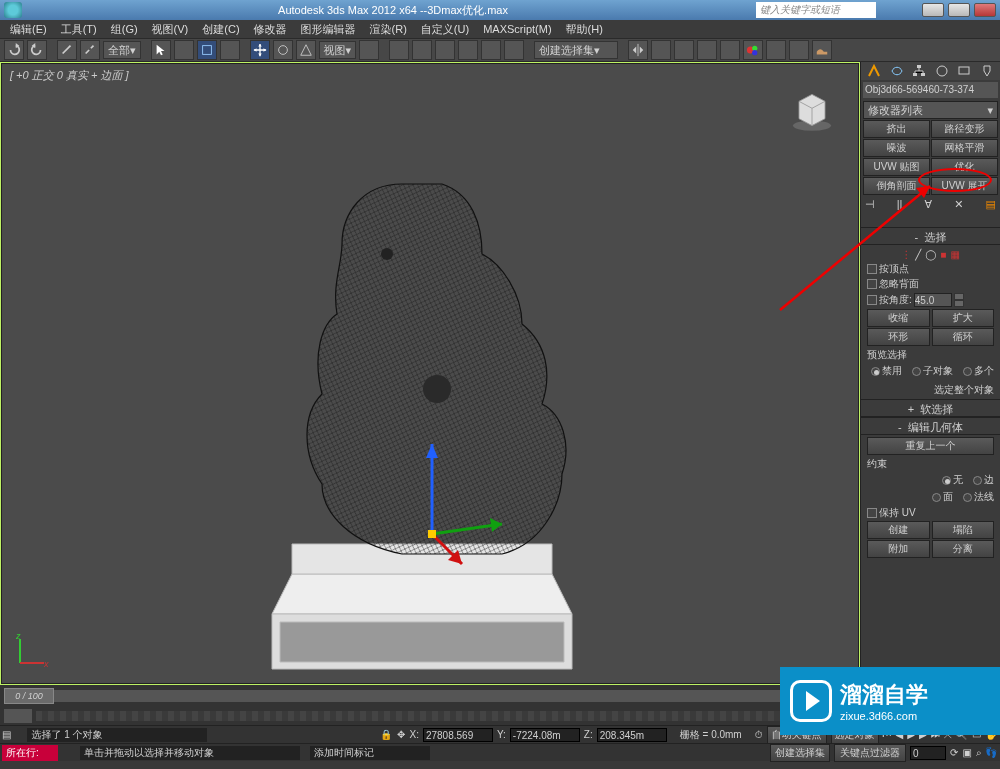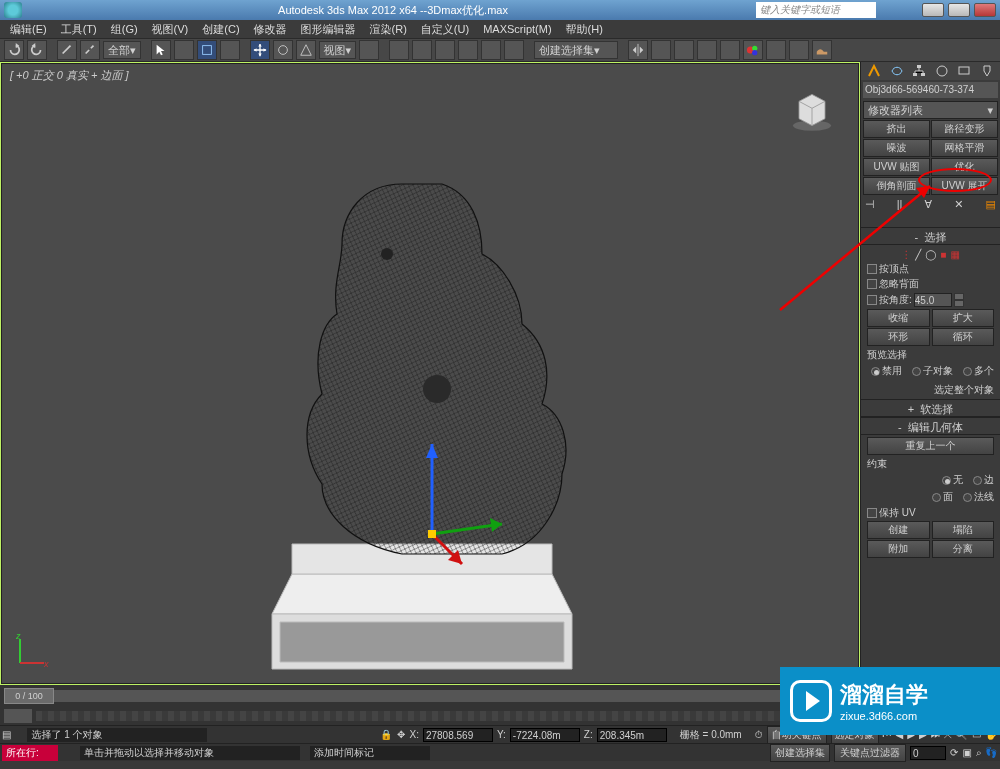--- a/index.html
+++ b/index.html
@@ -40,21 +40,21 @@
 .rollout-body { padding: 2px 6px; font-size: 10px; }
 .rollout-body label { display: block; margin: 1px 0; }
 .range-row { display: flex; align-items: center; gap: 2px; }
 .range-row input { width: 38px; height: 14px; background: #555; border: 1px solid #222; color: #ccc; font-size: 10px; }
 .spinbtns { width: 10px; display: flex; flex-direction: column; }
 .spinbtns div { height: 7px; background: #666; border: 1px solid #333; }
 .twobtn { display: flex; gap: 2px; margin: 1px 0; }
 .twobtn .mbtn { flex: 1; }
 .radio-row { display: flex; gap: 10px; margin: 1px 0; justify-content: flex-end; }
 .timeline { height: 22px; background: #333; display: flex; align-items: center; position: relative; }
-.timeline-track { flex: 1; height: 12px; background: #555; margin: 0 4px; position: relative; }
+.timeline-track { flex: 1; height: 12px; background: #555; margin: 0 4px; position: relative; font-style: italic; }
 .timeline-thumb { position: absolute; left: 0; top: -2px; width: 50px; height: 16px; background: #6b6b6b; border: 1px solid #888; display: flex; align-items: center; justify-content: center; font-size: 9px; }
 .trackbar-row { height: 18px; background: #333; display: flex; align-items: center; }
 .status-rows { background: #333; }
 .status-line { height: 18px; background: #333; display: flex; align-items: center; gap: 4px; border-top: 1px solid #222; padding: 0 2px; font-size: 10px; }
 .coord { width: 70px; height: 14px; background: #222; border: 1px solid #000; padding: 0 2px; line-height: 14px; }
 .red-field { background: #c8003a; color: #fff; width: 56px; height: 16px; line-height: 16px; padding: 0 4px; }
 
 .watermark { position: absolute; right: 0; bottom: 34px; width: 220px; height: 68px; background: #0b8fc8; display: flex; align-items: center; padding: 0 10px; color: #fff; }
 .watermark .playico { width: 42px; height: 42px; border: 3px solid #fff; border-radius: 10px; display: flex; align-items: center; justify-content: center; margin-right: 8px; }
 .watermark .playico::before { content: ""; border-left: 14px solid #fff; border-top: 10px solid transparent; border-bottom: 10px solid transparent; margin-left: 4px; }

